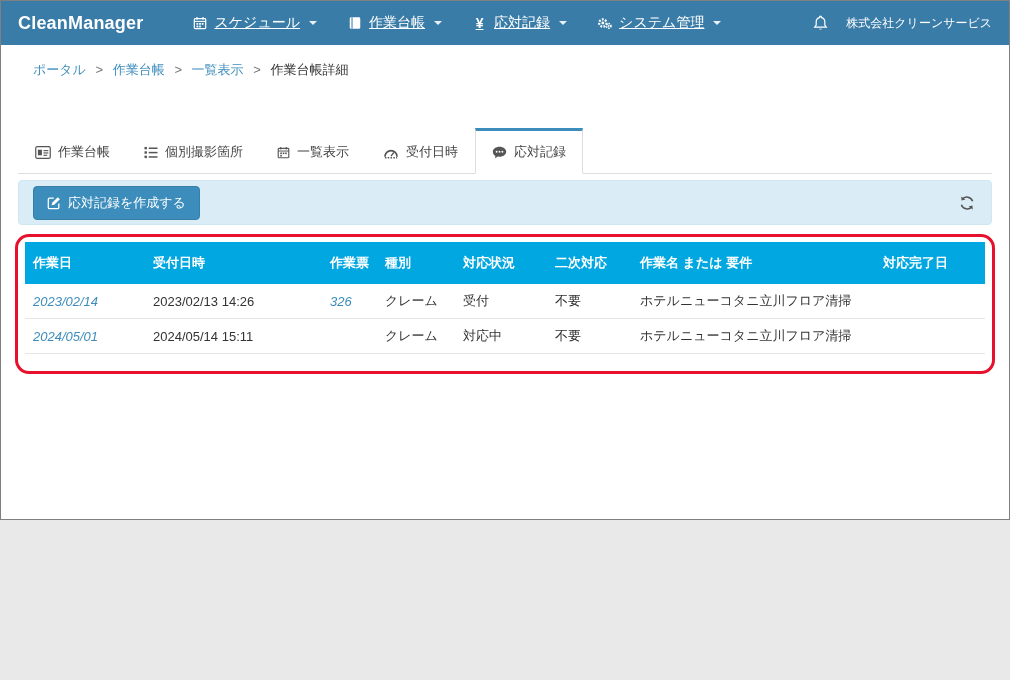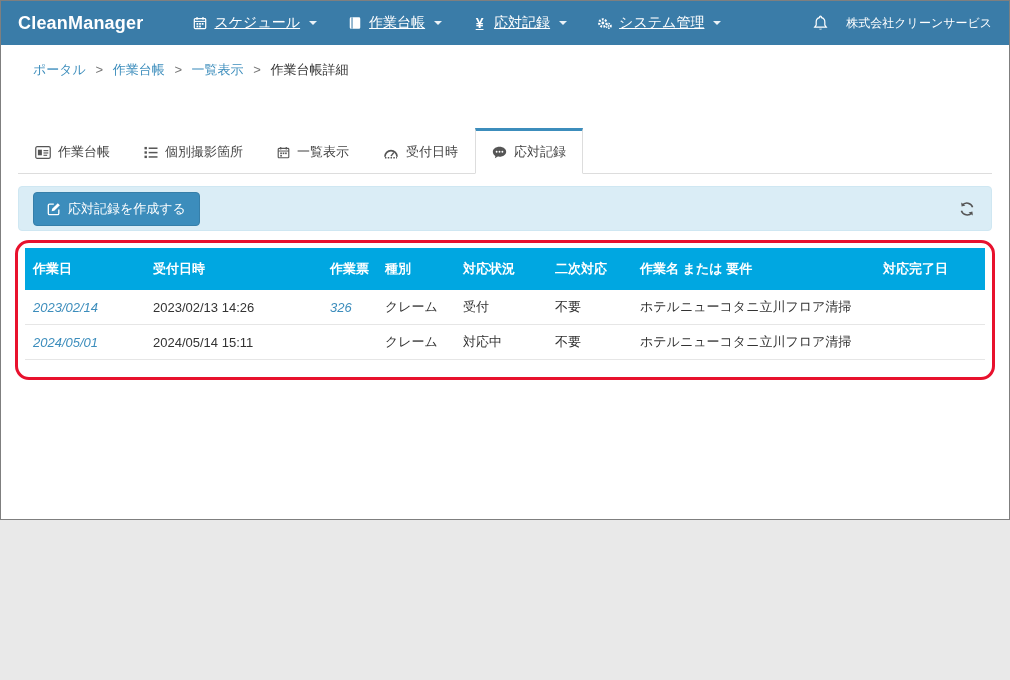--- a/index.html
+++ b/index.html
@@ -47,21 +47,21 @@
     border:1px solid transparent; border-bottom:1px solid #ddd; background:transparent;
   }
   .tab.active {
     background:#fff; border-color:#ddd; border-top:3px solid #3c8dbc;
     border-bottom:1px solid transparent; margin-top:28px;
   }
   .tab .tabicon { display:inline-flex; color:#555; }
 
   
   .toolbar {
-    margin:12px 17px 0 17px; background:#daedf6; border:1px solid #cfe7f2;
+    margin:6px 17px 0 17px; background:#daedf6; border:1px solid #cfe7f2;
     border-radius:4px; height:45px; display:flex; align-items:center;
     padding:0 14px; justify-content:space-between;
   }
   .btn-create {
     display:inline-flex; align-items:center; gap:7px;
     background:#3c8dbc; color:#fff; font-size:13px;
     border:1px solid #367fa9; border-radius:4px; padding:7px 13px; cursor:pointer;
     font-family:inherit;
   }
   .refresh { color:#555; cursor:pointer; display:inline-flex; padding:2px; }

